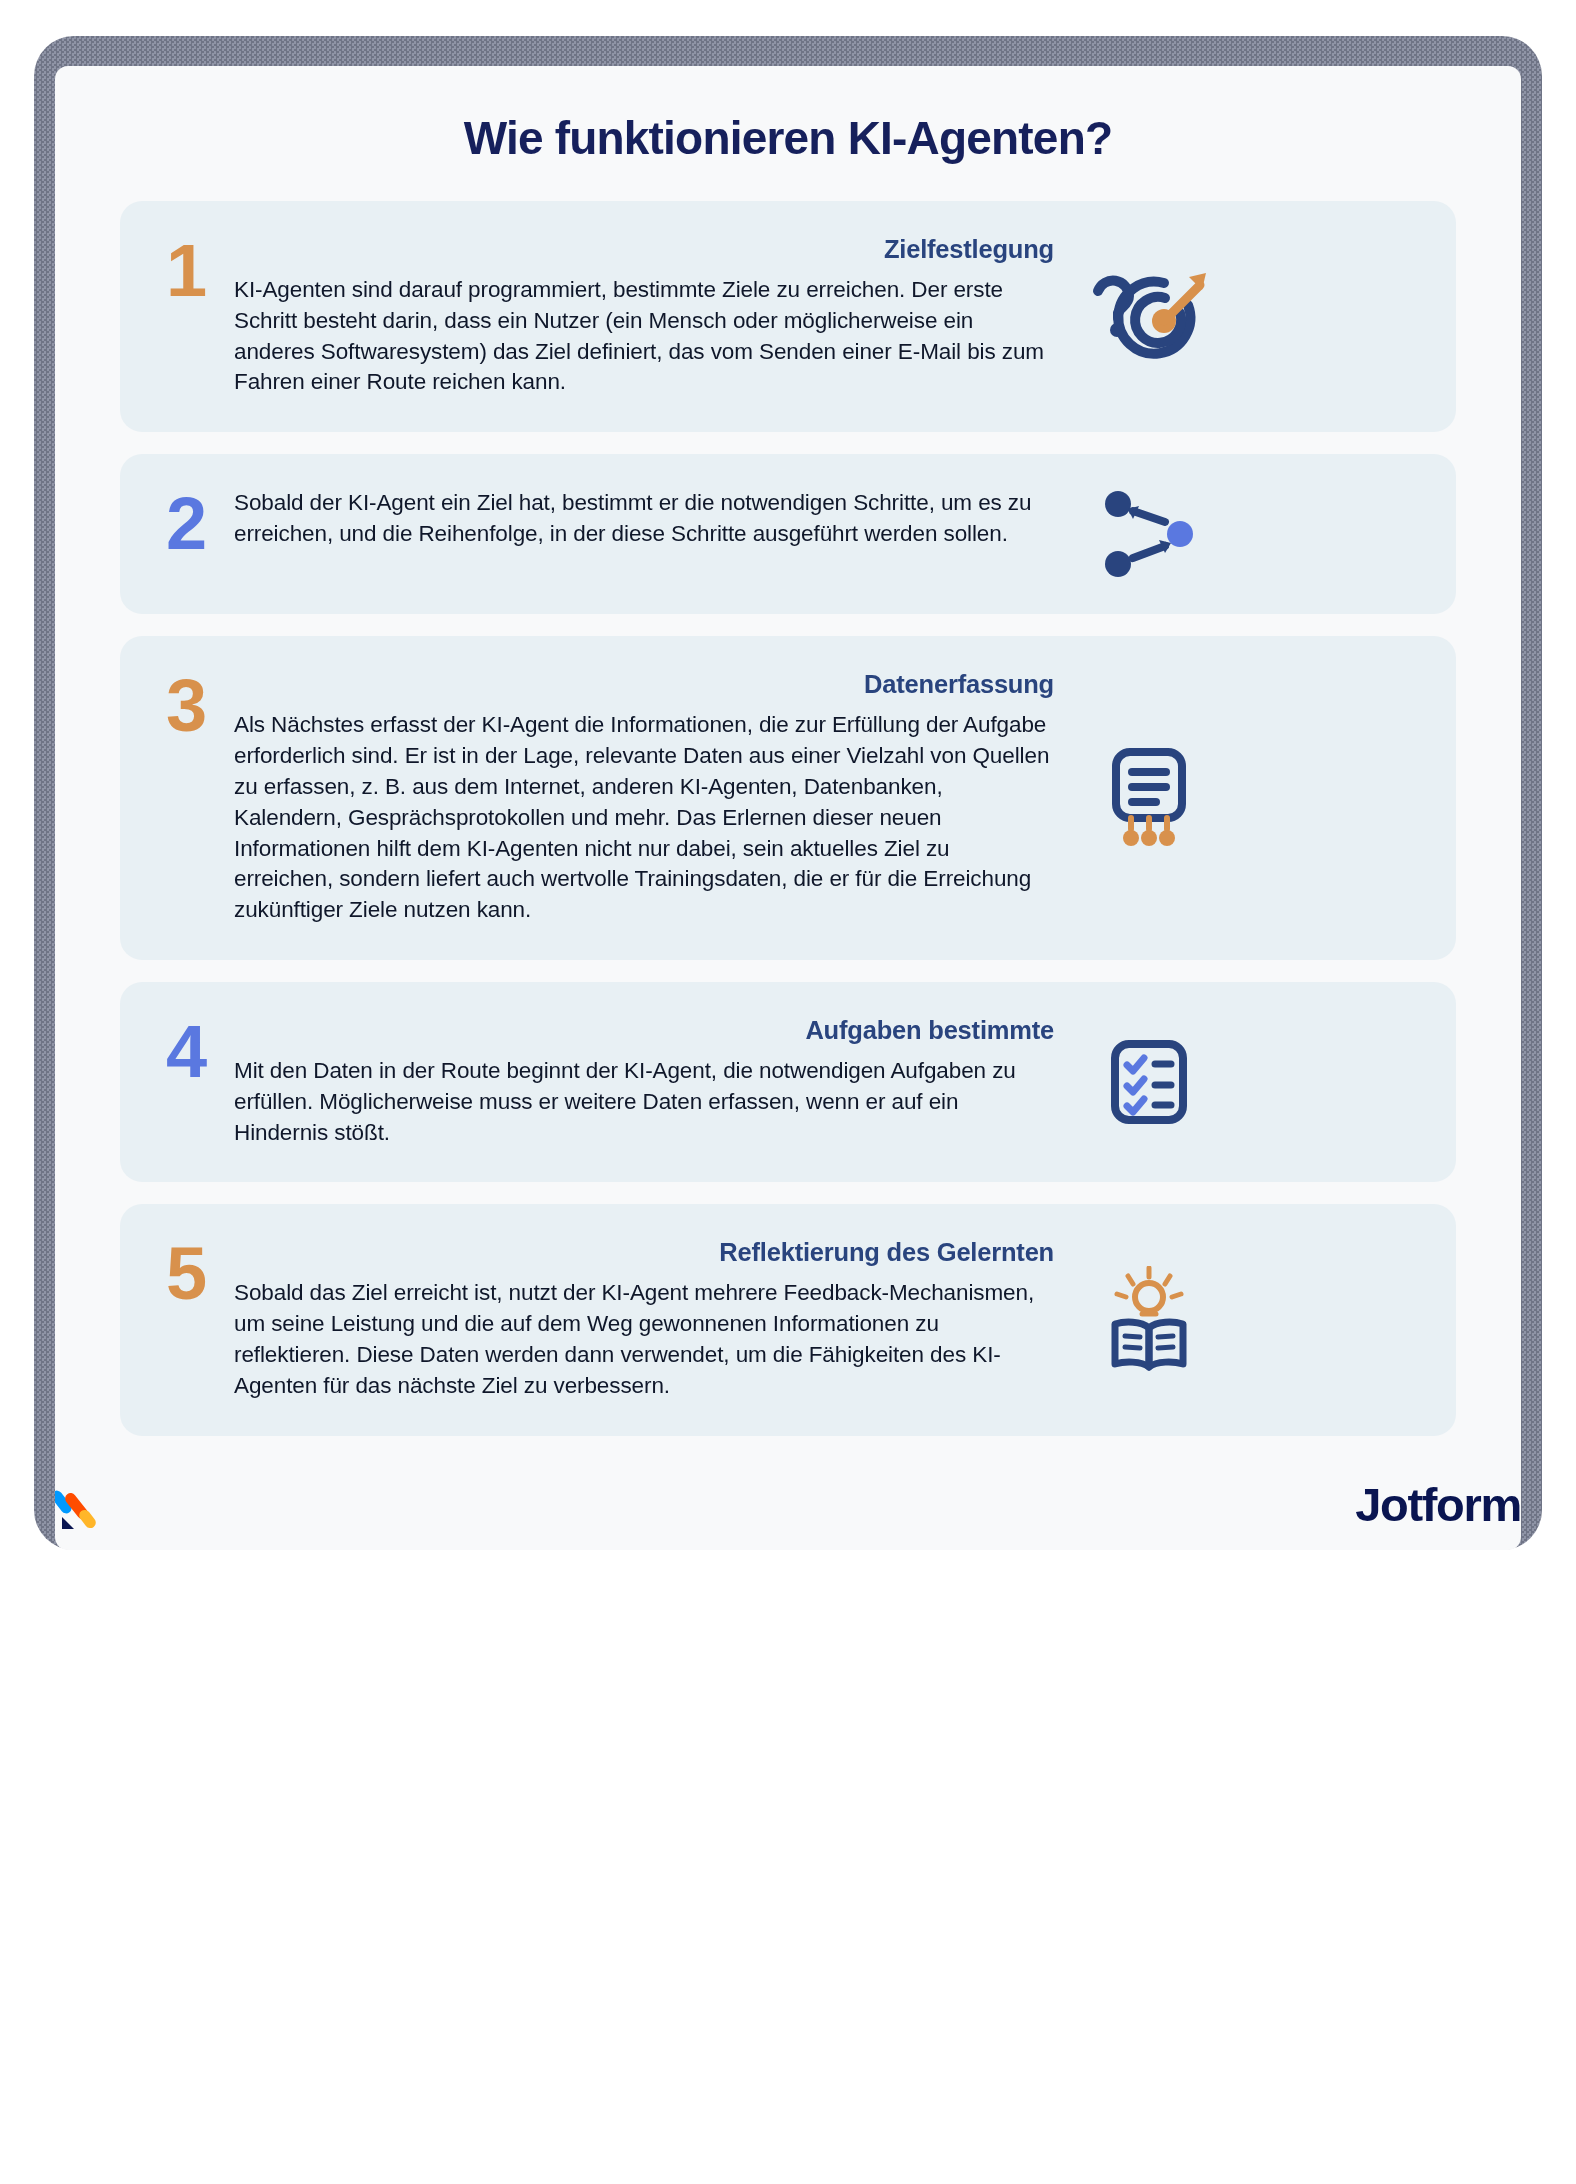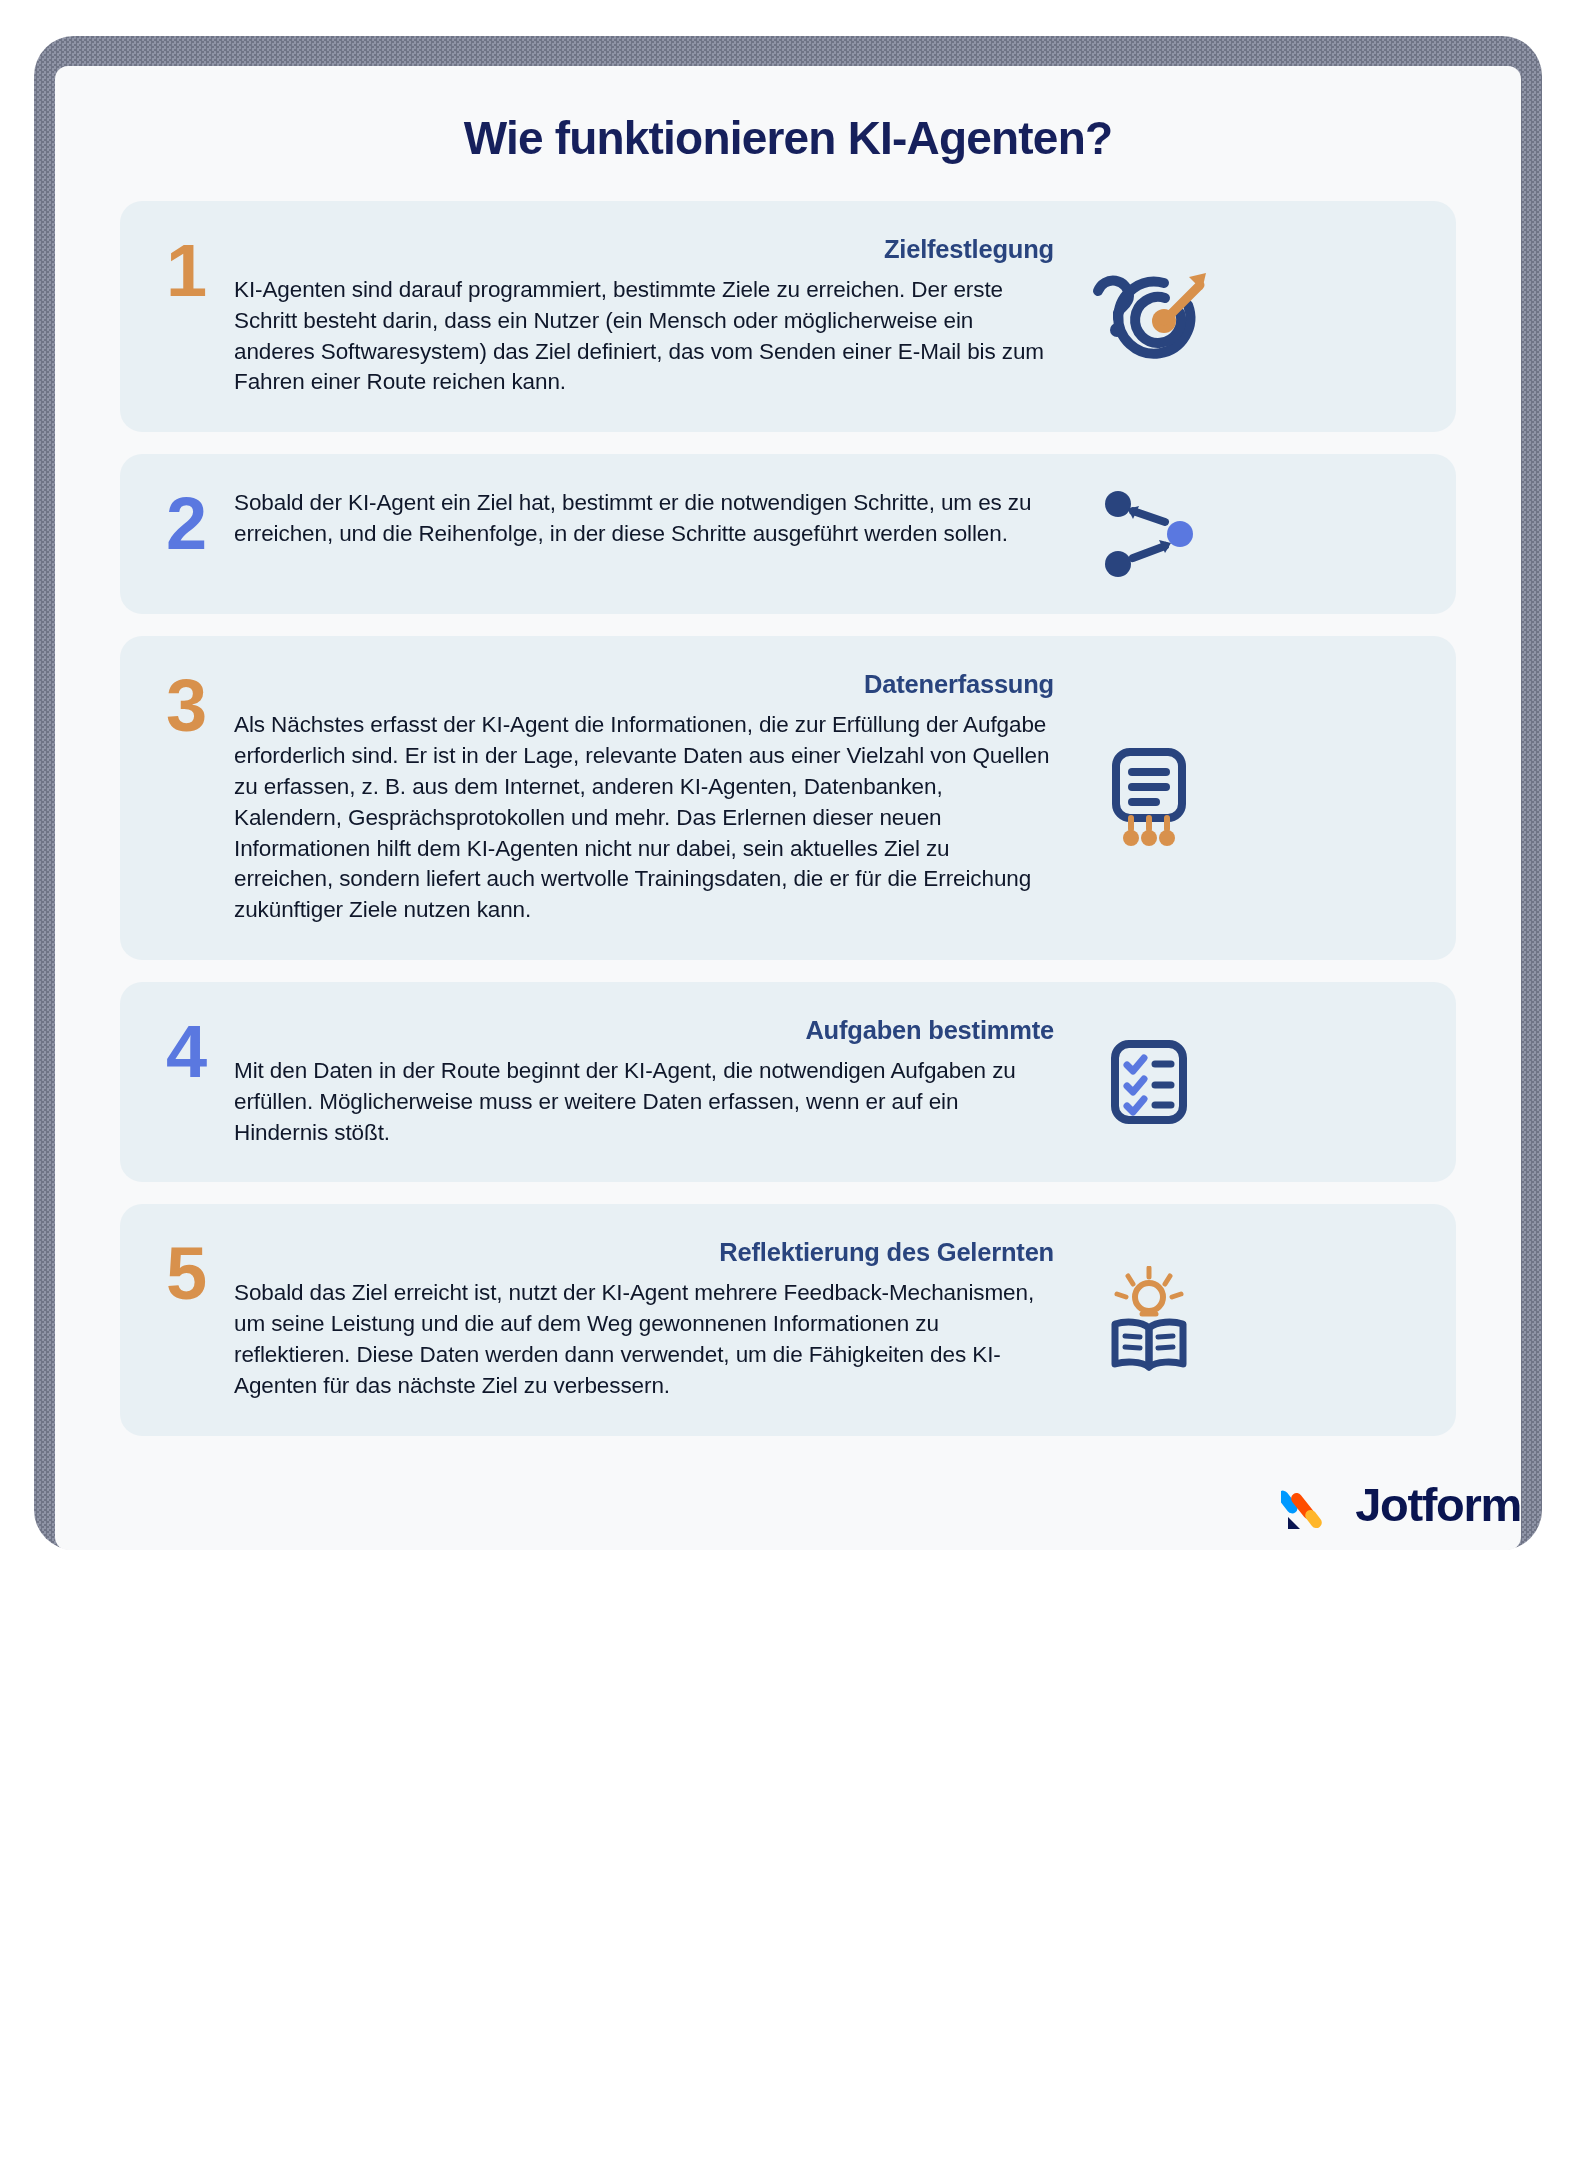--- a/index.html
+++ b/index.html
@@ -125,21 +125,21 @@
   }
 
   
   .footer {
     text-align: center;
     padding-top: 22px;
   }
   .logo-row {
     display: flex;
     align-items: center;
-    justify-content: flex-end;
+    justify-content: space-between;
     gap: 24px;
   }
   .logo-word {
     font-size: 47px;
     font-weight: bold;
     color: #0a1551;
     letter-spacing: -1.3px;
     line-height: 1;
   }
 </style>

